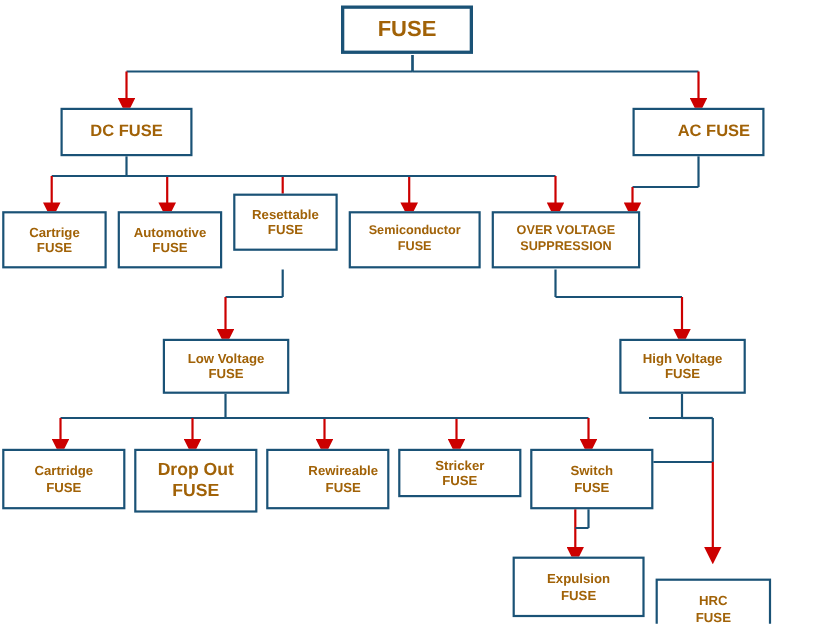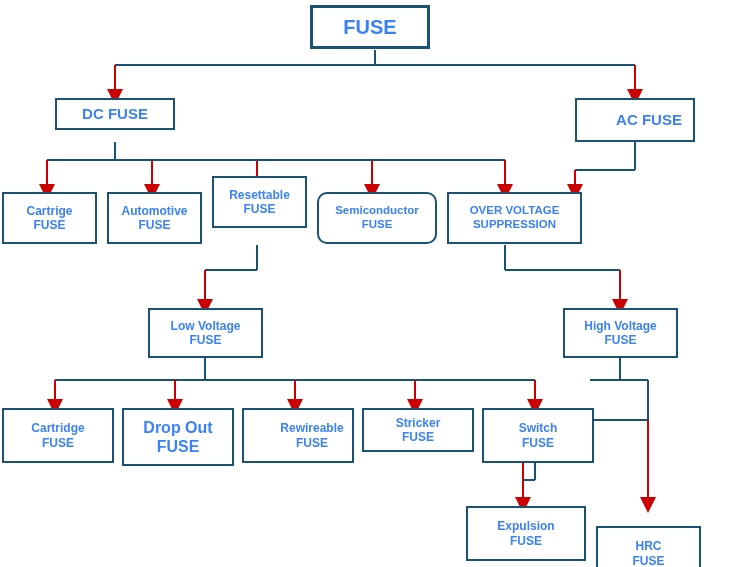--- a/index.html
+++ b/index.html
@@ -20,21 +20,21 @@
       position: absolute;
       border: 2px solid #1a5276;
       background: #fff;
       text-align: center;
       font-weight: bold;
       display: flex;
       align-items: center;
       justify-content: center;
       line-height: 1.2;
       font-size: 13px;
-      color: #3b82f6;
+      color: #a16207;
     }
     .node.root {
       font-size: 18px;
       font-weight: 900;
       border-width: 3px;
     }
     svg.lines {
       position: absolute;
       top: 0; left: 0;
       width: 750px;
@@ -120,41 +120,41 @@
 
     <line x1="535" y1="462" x2="535" y2="480" stroke="#1a5276" stroke-width="2"></line>
     <line x1="535" y1="480" x2="523" y2="480" stroke="#1a5276" stroke-width="2"></line>
 
   </svg>
 
   <div class="node root" style="left:310px;top:5px;width:120px;height:44px;font-size:20px;font-weight:900;border-width:3px;">
     <span>FUSE</span>
   </div>
 
-  <div class="node" style="left:55px;top:98px;width:120px;height:32px;font-size:15px;font-weight:900;">
+  <div class="node" style="left:55px;top:98px;width:120px;height:44px;font-size:15px;font-weight:900;">
     <span>DC FUSE</span>
   </div>
 
   <div class="node" style="left:575px;top:98px;width:120px;height:44px;font-size:15px;font-weight:900;padding-left:28px;">
     <span>AC FUSE</span>
   </div>
 
   <div class="node" style="left:2px;top:192px;width:95px;height:52px;font-size:12px;">
     <span>Cartrige<br>FUSE</span>
   </div>
 
   <div class="node" style="left:107px;top:192px;width:95px;height:52px;font-size:12px;">
     <span>Automotive<br>FUSE</span>
   </div>
 
   <div class="node" style="left:212px;top:176px;width:95px;height:52px;font-size:12px;">
     <span>Resettable<br>FUSE</span>
   </div>
 
-  <div class="node" style="left:317px;top:192px;width:120px;height:52px;font-size:11.5px;border-radius:10px;">
+  <div class="node" style="left:317px;top:192px;width:120px;height:52px;font-size:11.5px;">
     <span>Semiconductor<br>FUSE</span>
   </div>
 
   <div class="node" style="left:447px;top:192px;width:135px;height:52px;font-size:11.5px;">
     <span>OVER VOLTAGE<br>SUPPRESSION</span>
   </div>
 
   <div class="node" style="left:148px;top:308px;width:115px;height:50px;font-size:12px;">
     <span>Low Voltage<br>FUSE</span>
   </div>

